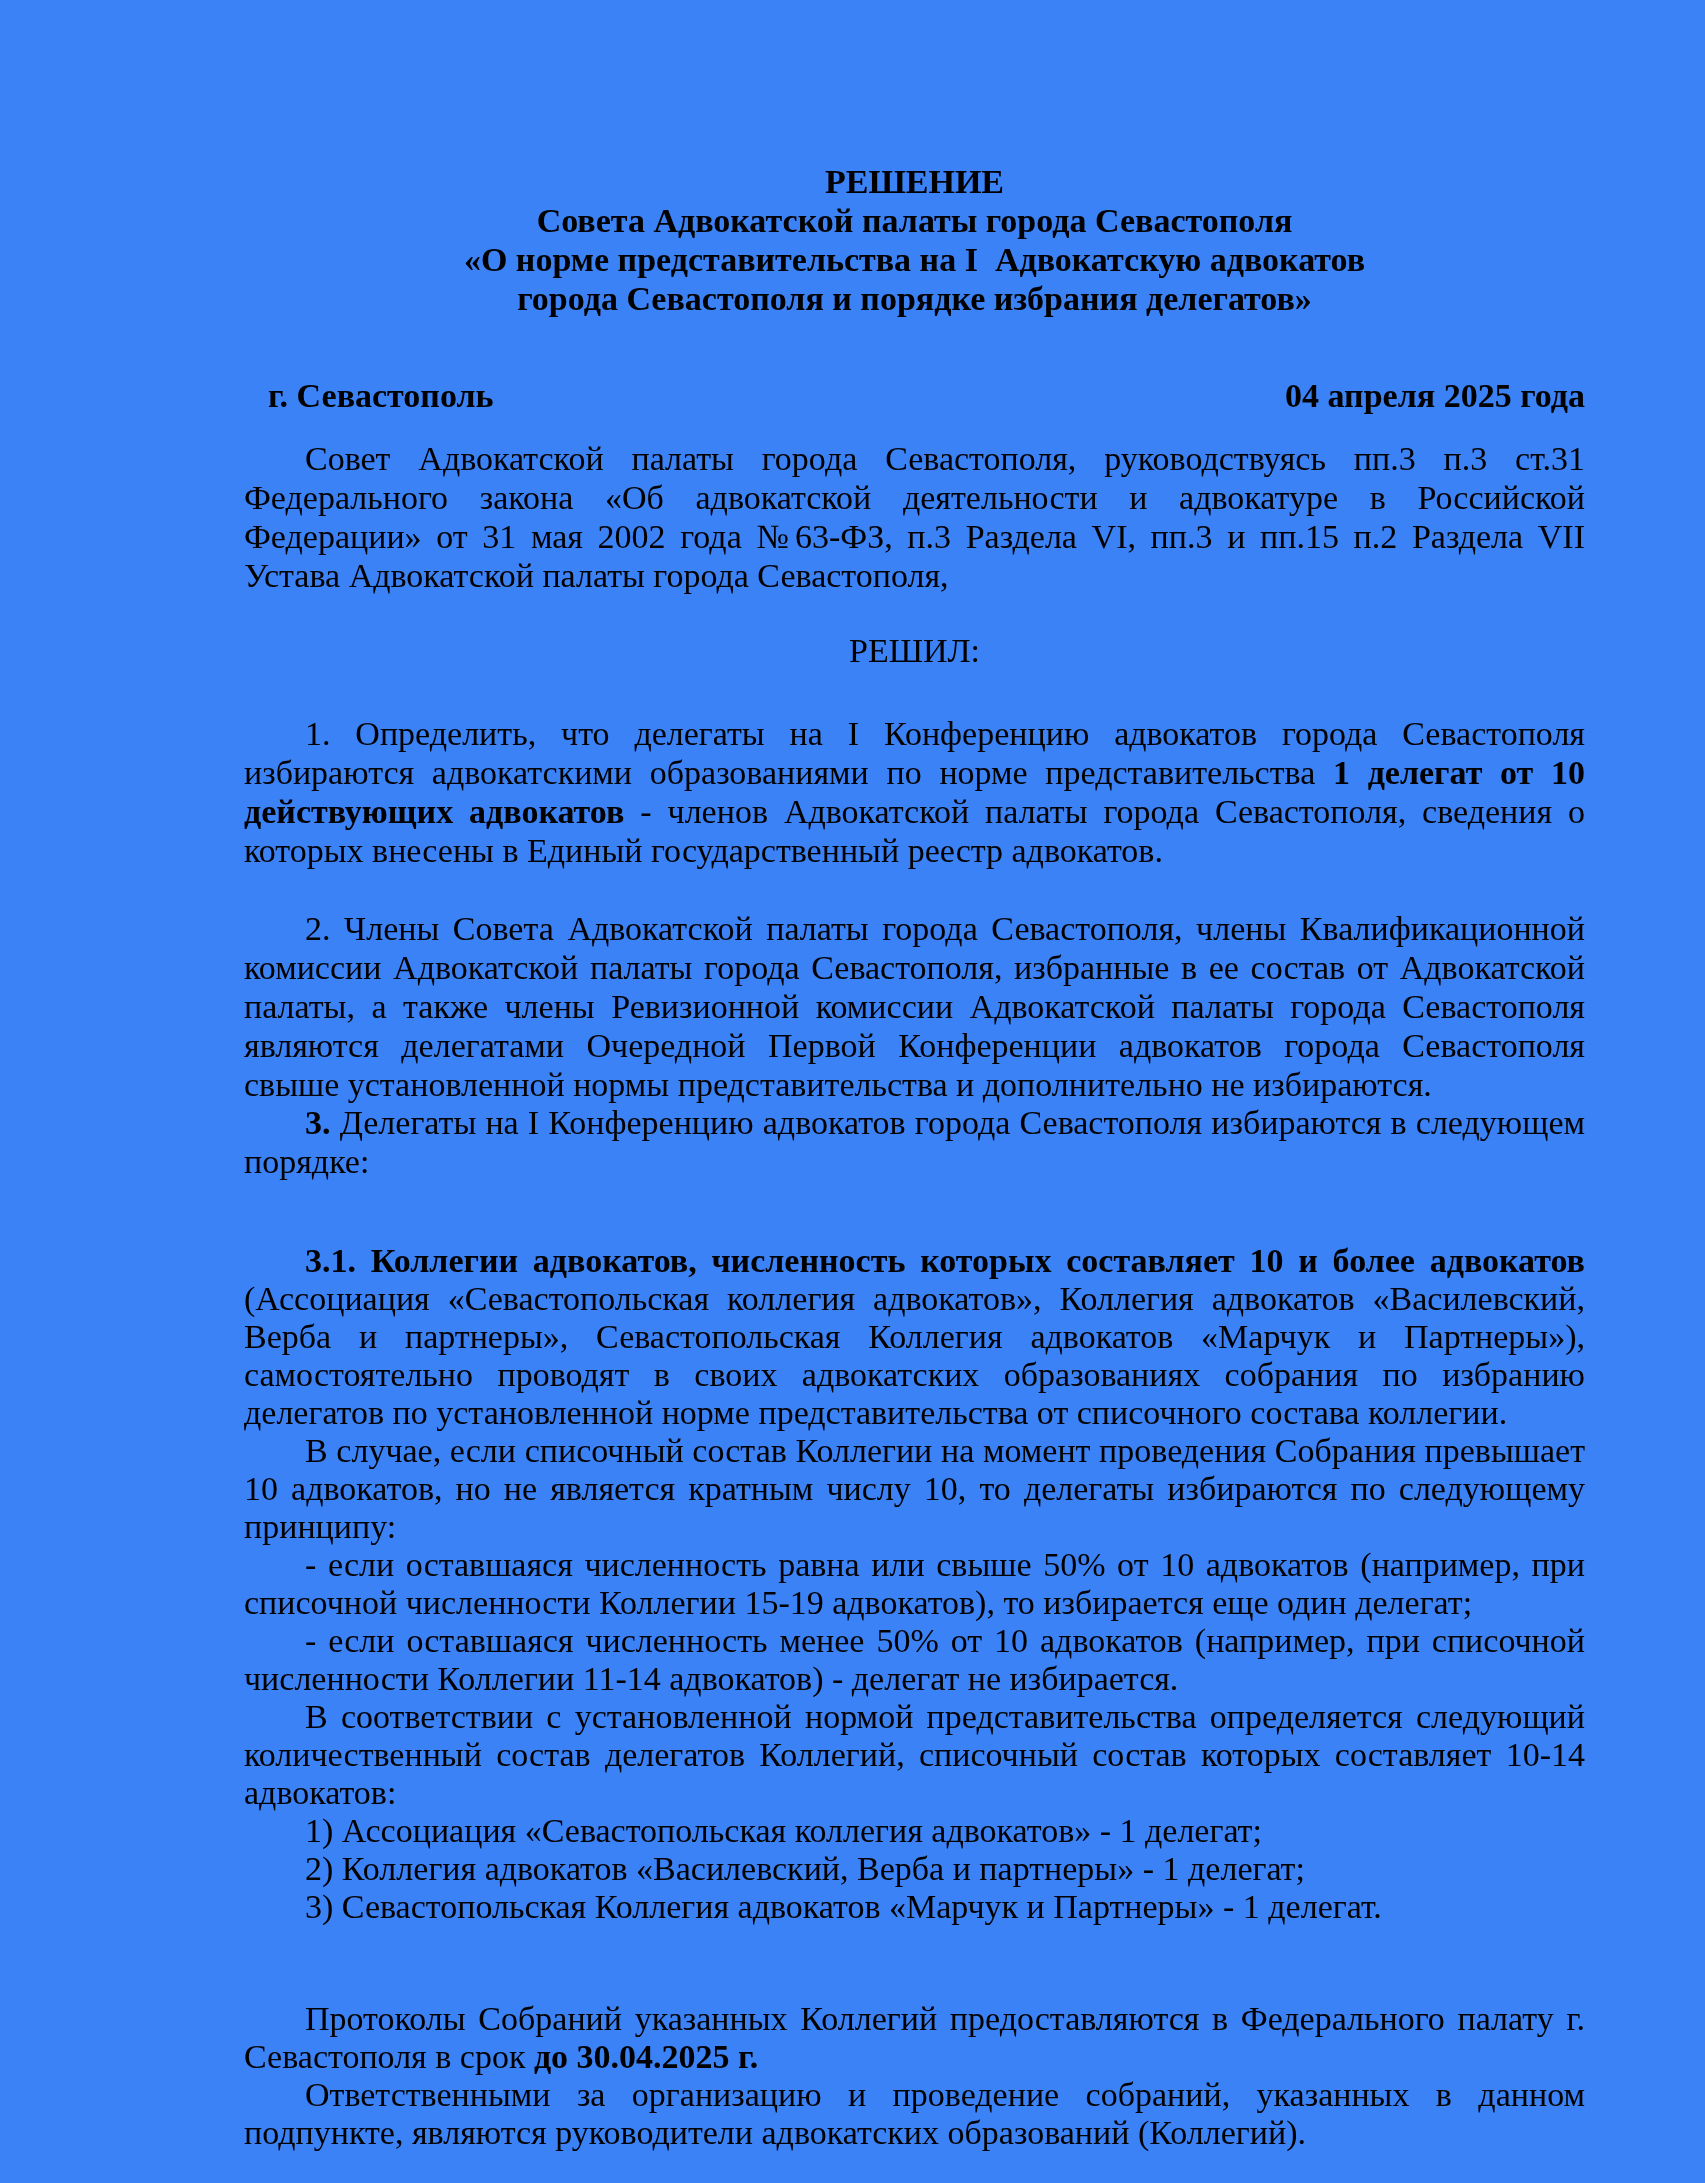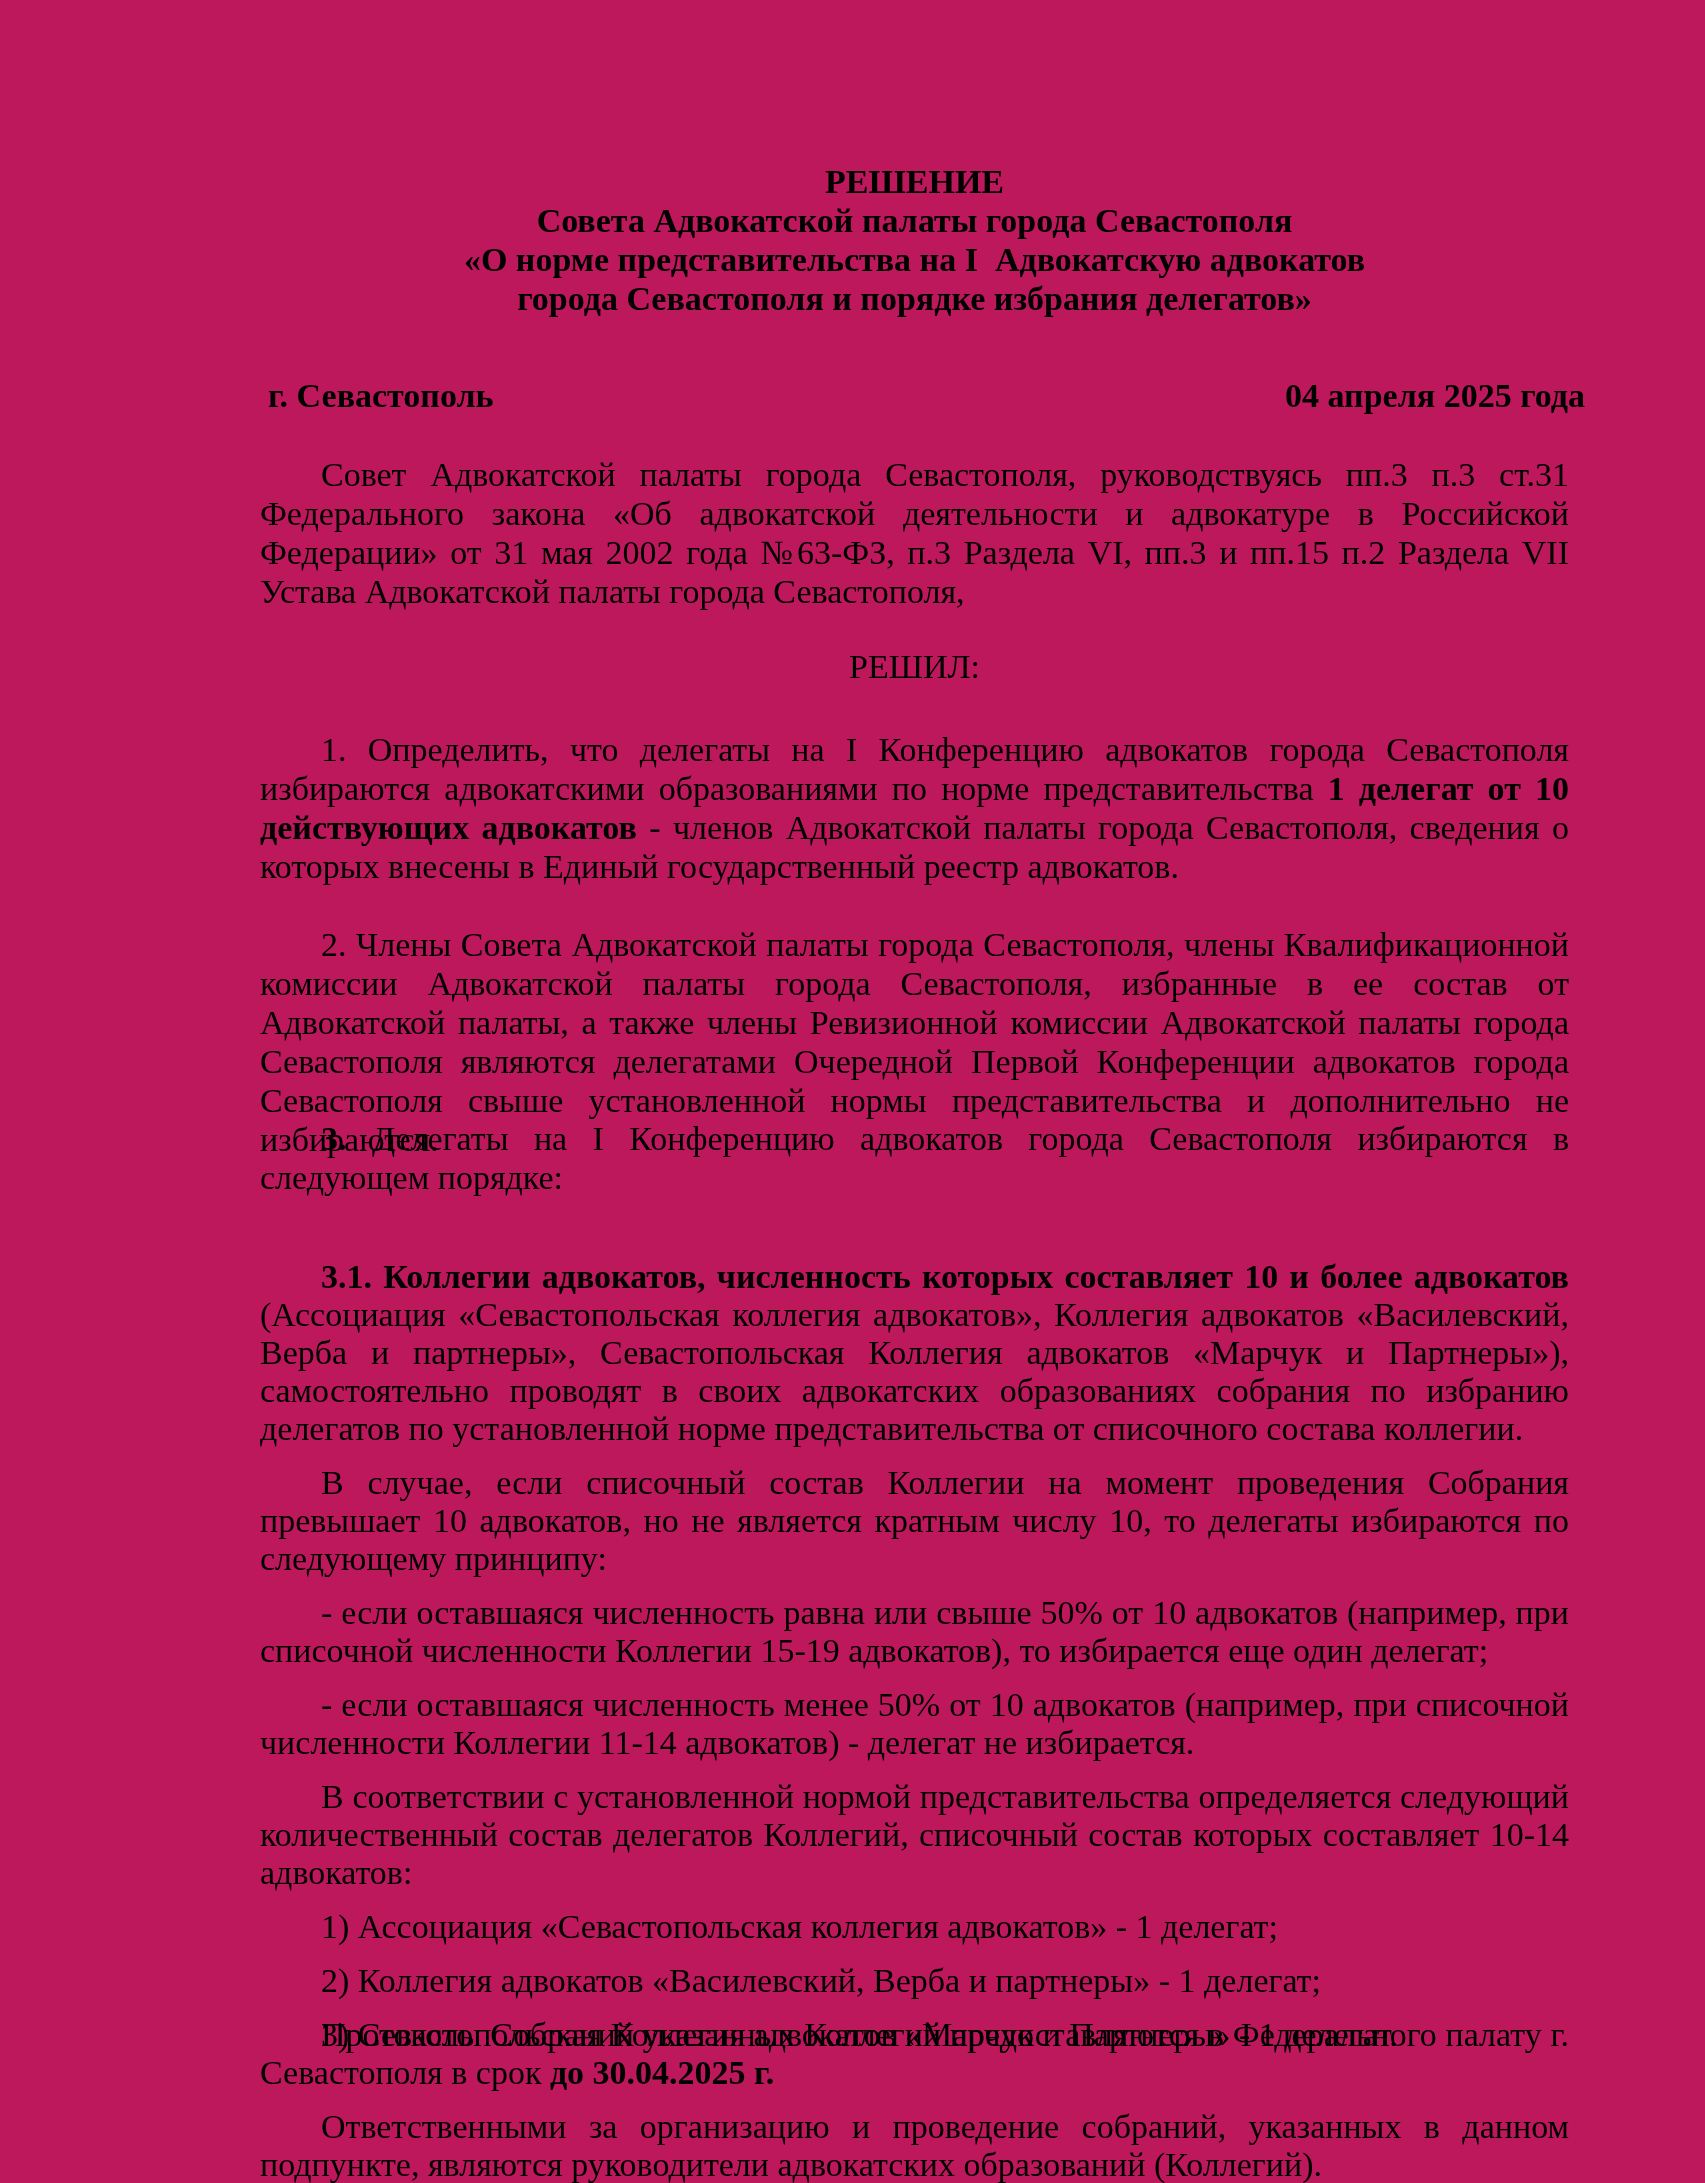--- a/index.html
+++ b/index.html
@@ -1,20 +1,20 @@
 <!DOCTYPE html>
 <html style="font-size:11px"><head>
   <meta charset="utf-8">
   <style>
     html, body { margin: 0; padding: 0; background: #ffffff; }
     body { width: 1706px; height: 2183px; position: relative; overflow: hidden; color: #000000; }
-    .page { position: absolute; left: 0; top: 0; width: 1706px; height: 2183px; background: #be185d;
+    .page { position: absolute; left: 0; top: 0; width: 1706px; height: 2183px; background: #3b82f6;
             font-family: "Liberation Serif", "DejaVu Serif", serif; font-size: 34px; }
     .blk { position: absolute; left: 244px; width: 1341px; line-height: 39px; text-align: justify; }
-    .blk p { margin: 16px; font-family: Liberation Serif, serif; }
+    .blk p { margin: 0; font-family: Liberation Serif, serif; }
     .ind { text-indent: 61px; }
     .center { text-align: center; }
     .title { position: absolute; left: 244px; width: 1341px; text-align: center; font-weight: bold; line-height: 39px; }
     b, .b { font-weight: bold; }
     .place-row { position: absolute; left: 268px; width: 1317px; top: 376px; line-height: 39px; font-weight: bold; }
     .place-row .left { float: left; }
     .place-row .right { float: right; margin-left: 47px; }
     .last-left { text-align-last: left; }
   </style>
 </head>

